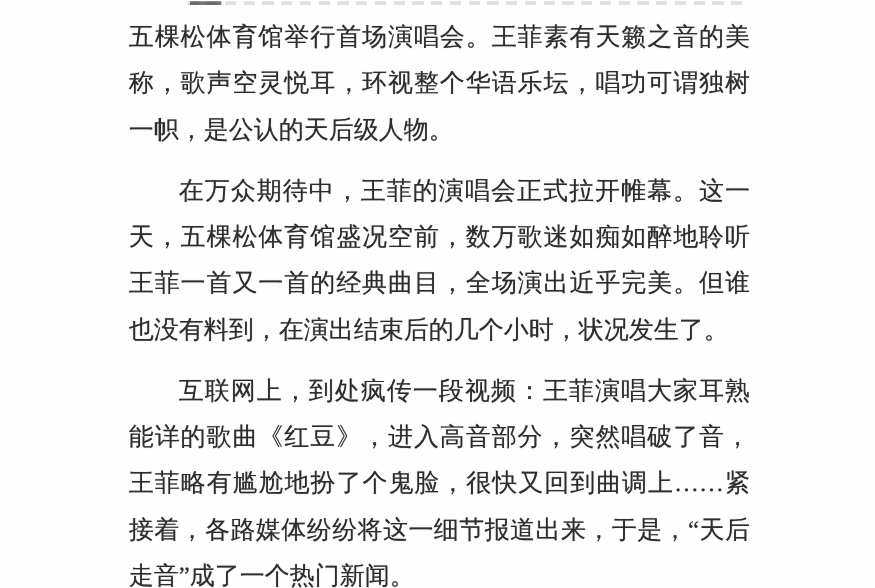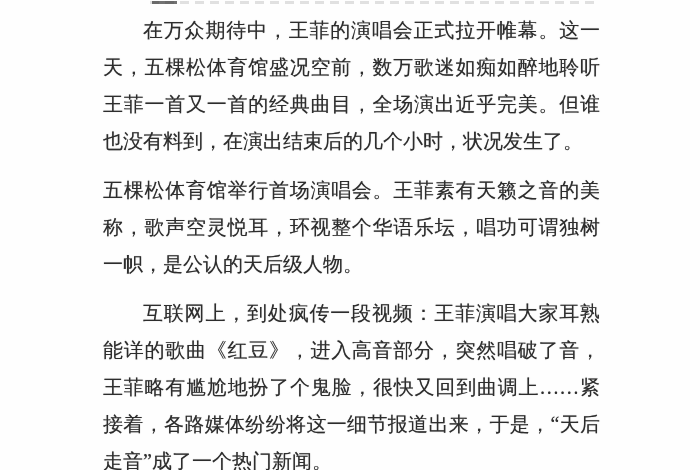--- a/index.html
+++ b/index.html
@@ -65,18 +65,18 @@
 </head>
 <body>
 
 <div class="scan-page">
 
   <div class="top-remnant">
     <div class="top-remnant-stroke"></div>
   </div>
 
   <div class="text-column">
+    <p class="para">五棵松体育馆举行首场演唱会。王菲素有天籁之音的美称，歌声空灵悦耳，环视整个华语乐坛，唱功可谓独树一帜，是公认的天后级人物。</p>
     <p class="para indent">在万众期待中，王菲的演唱会正式拉开帷幕。这一天，五棵松体育馆盛况空前，数万歌迷如痴如醉地聆听王菲一首又一首的经典曲目，全场演出近乎完美。但谁也没有料到，在演出结束后的几个小时，状况发生了。</p>
-    <p class="para">五棵松体育馆举行首场演唱会。王菲素有天籁之音的美称，歌声空灵悦耳，环视整个华语乐坛，唱功可谓独树一帜，是公认的天后级人物。</p>
     <p class="para indent">互联网上，到处疯传一段视频：王菲演唱大家耳熟能详的歌曲《红豆》，进入高音部分，突然唱破了音，王菲略有尴尬地扮了个鬼脸，很快又回到曲调上……紧接着，各路媒体纷纷将这一细节报道出来，于是，“天后走音”成了一个热门新闻。</p>
   </div>
 
 </div>
 
 </body></html>

